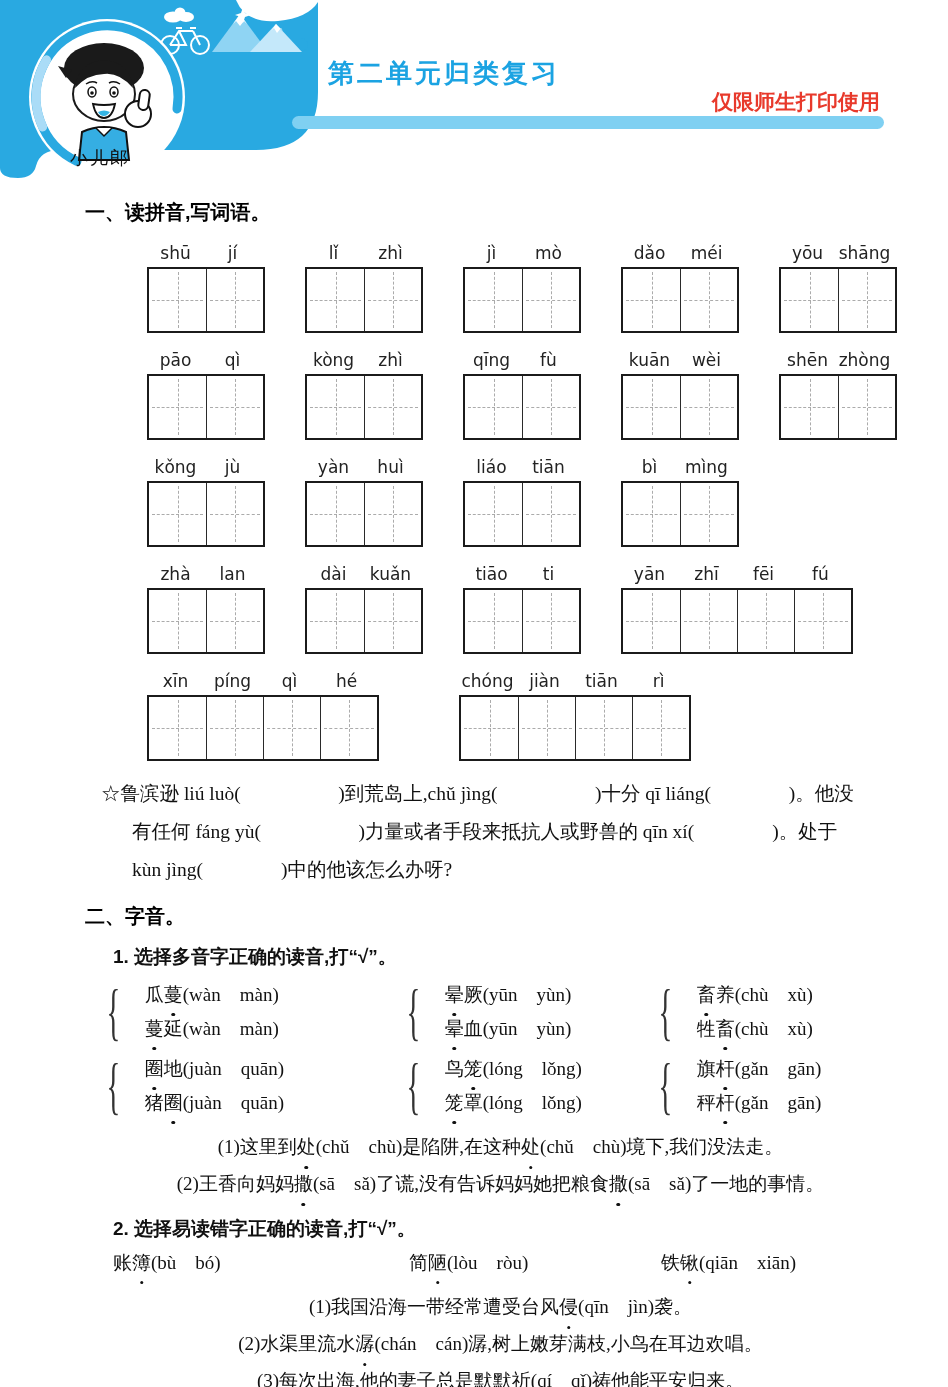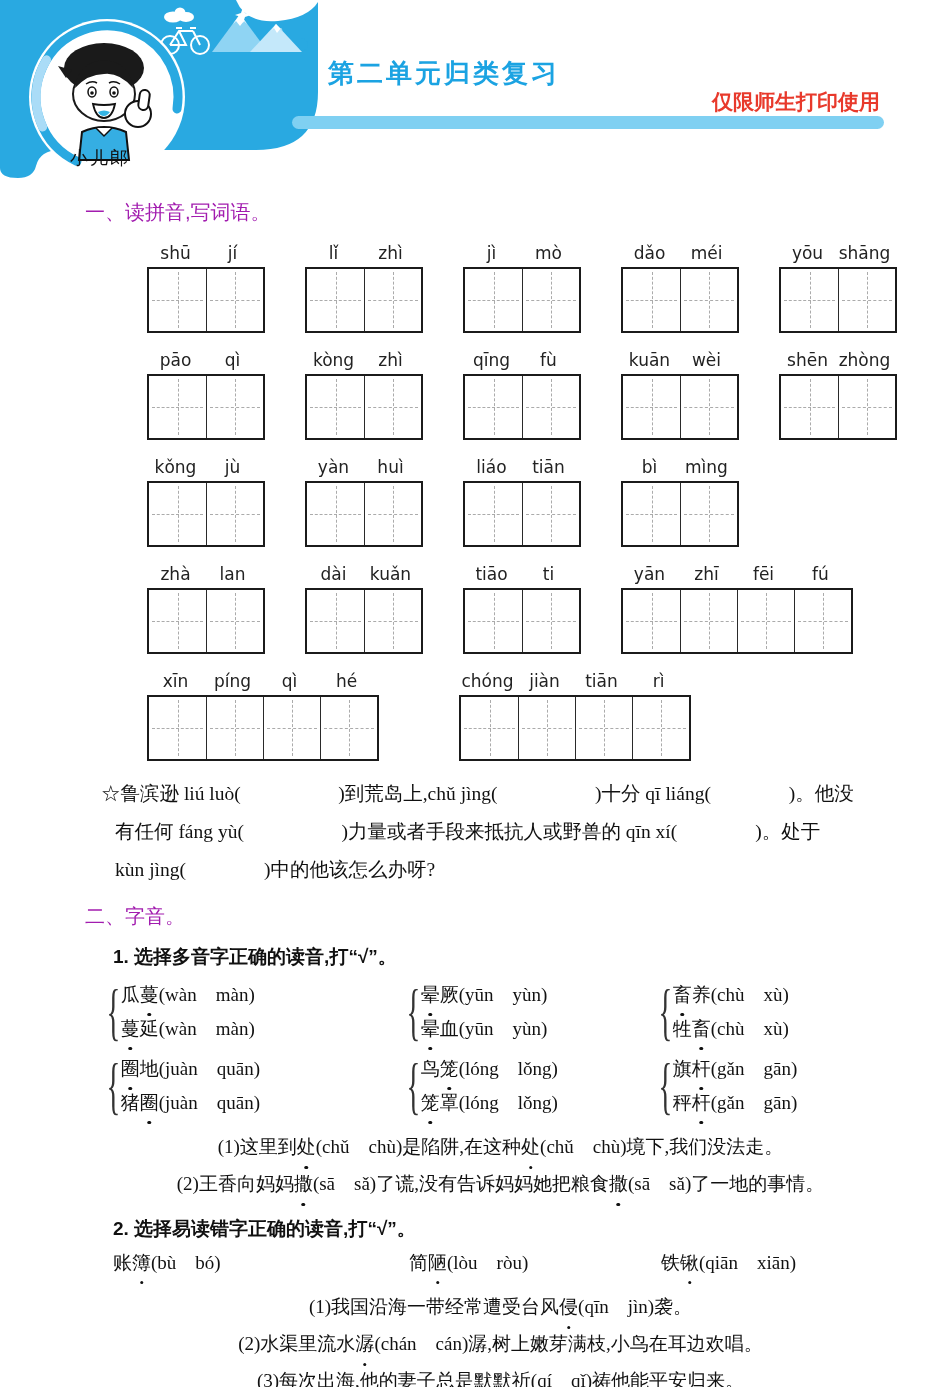--- a/index.html
+++ b/index.html
@@ -16,53 +16,53 @@
     font-family:"Liberation Sans", sans-serif; letter-spacing:2px; }
   .page-title { position:absolute; left:328px; top:56px; font-size:26px; font-weight:bold;
     color:#1ba3e2; font-family:"Liberation Sans", sans-serif; letter-spacing:3px; }
   .print-notice { position:absolute; left:712px; top:88px; font-size:21px; font-weight:bold;
     color:#e8392b; font-family:"Liberation Sans", sans-serif; }
   .title-bar { position:absolute; left:292px; top:116px; width:592px; height:13px;
     border-radius:7px; background:#7fd0f2; }
 
   
   .main { position:relative; padding:0 60px 0 85px; }
-  .sec-heading { font-family:"Liberation Sans", sans-serif; font-weight:normal;
-    font-size:20px; color:#a21caf; margin-top:14px; }
+  .sec-heading { font-family:"Liberation Sans", sans-serif; font-weight:bold;
+    font-size:20px; color:#000000; margin-top:14px; }
 
   
   .pinyin-rows { margin-left:30px; margin-top:2px; }
   .pinyin-row { display:flex; margin-top:9px;padding-left:32px; }
   .pgroup { display:flex; flex-direction:column; }
   .syllables { display:flex; height:28px; align-items:flex-end; margin-bottom:4px; }
   .syl { width:57px; text-align:center; font-family:"DejaVu Sans", sans-serif;
     font-size:17px; color:#222; }
   .wbox { display:flex; border:2px solid #1b1b1b; background:#fff; }
   .wcell { position:relative; width:57px; height:62px; }
   .wcell + .wcell { border-left:1.6px solid #2a2a2a; }
   .wcell::before { content:""; position:absolute; left:50%; top:3px; bottom:3px;
     border-left:1px dashed #ababab; }
   .wcell::after { content:""; position:absolute; top:50%; left:3px; right:3px;
     border-top:1px dashed #ababab; }
 
   
   .robinson { margin:14px 0 0 16px; }
   .para-line { font-size:19.5px; line-height:38px; white-space:pre-wrap; color:#111; }
-  .para-line.indent { margin-left:14px; }
+  .para-line.indent { margin-left:31px; }
 
   
   .item-title { font-family:"Liberation Sans", sans-serif; font-weight:bold;
     font-size:19px; color:#111; margin:14px 0 4px 28px; }
   .group-rows { margin-top:8px; }
   .group-row { display:grid; grid-template-columns:300px 252px 1fr;
     margin-left:25px; margin-bottom:6px; }
   .choice-group { display:flex; align-items:center; }
   .brace { font-family:"Liberation Serif", serif; font-size:64px; font-weight:300;
     color:#333; line-height:1; transform:scaleX(0.45); margin:0 -8px 0 -12px; }
-  .glines { display:flex; flex-direction:column; }
+  .glines { display:flex; flex-direction:column;margin-left:24px; }
   .word-line { font-size:19px; line-height:34px; white-space:pre-wrap; color:#111; }
   .sentences { margin-top:8px;text-align:center; }
   .sentence { font-size:19px; line-height:37px; margin-left:28px;
     white-space:pre-wrap; color:#111; }
   .words-row { display:grid; grid-template-columns:296px 252px 1fr;
     margin-left:28px; margin-top:4px; }
 
   
   .em { position:relative; display:inline-block; }
   .em::after { content:""; position:absolute; left:50%; bottom:-4px; width:3.5px;

